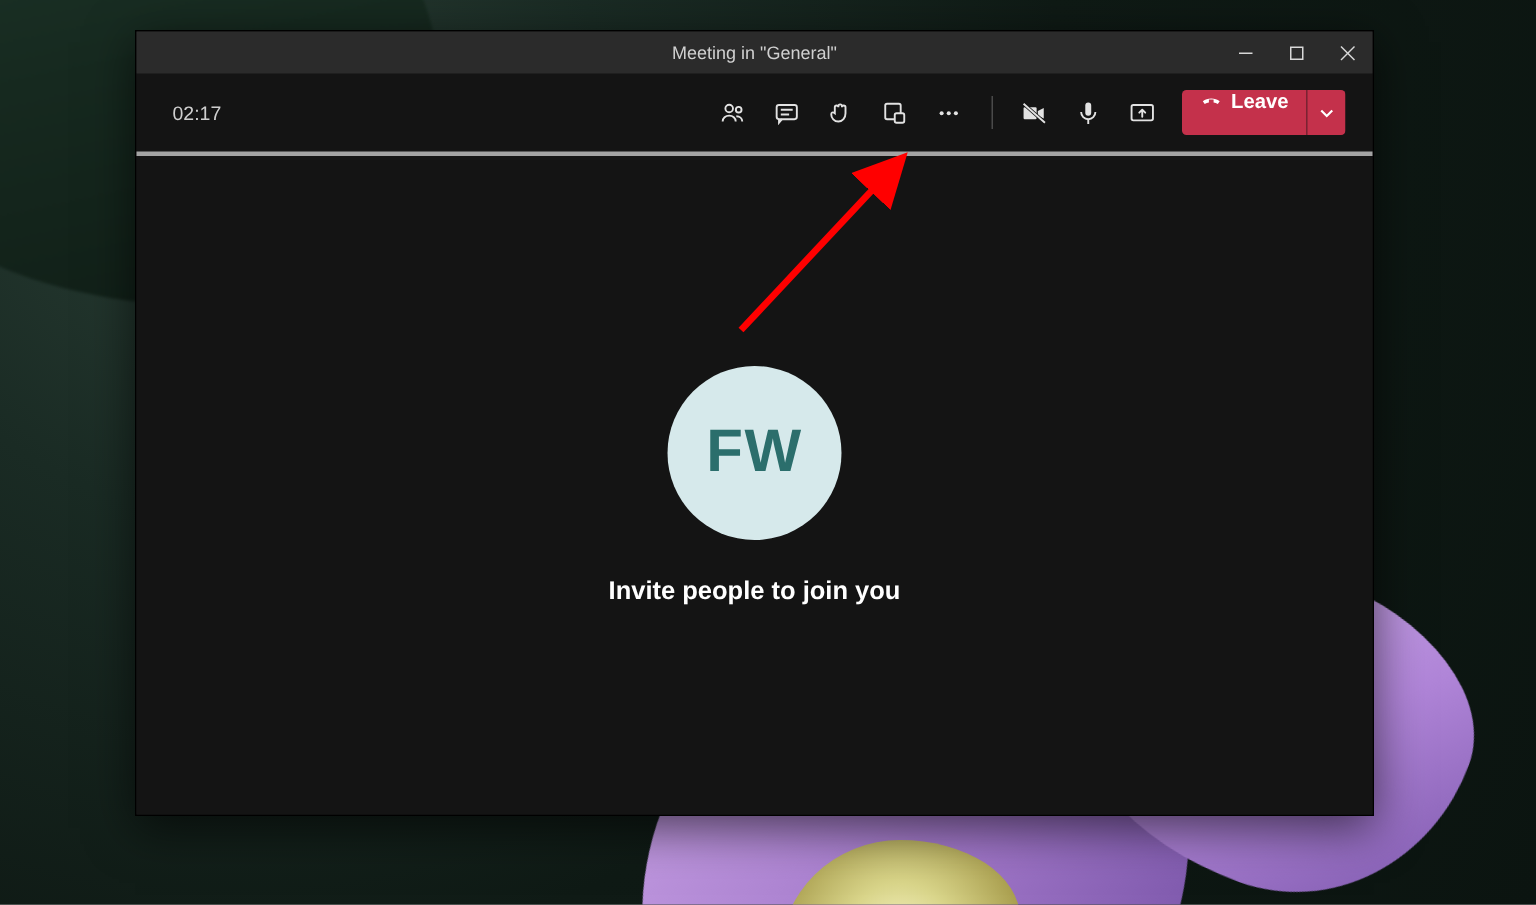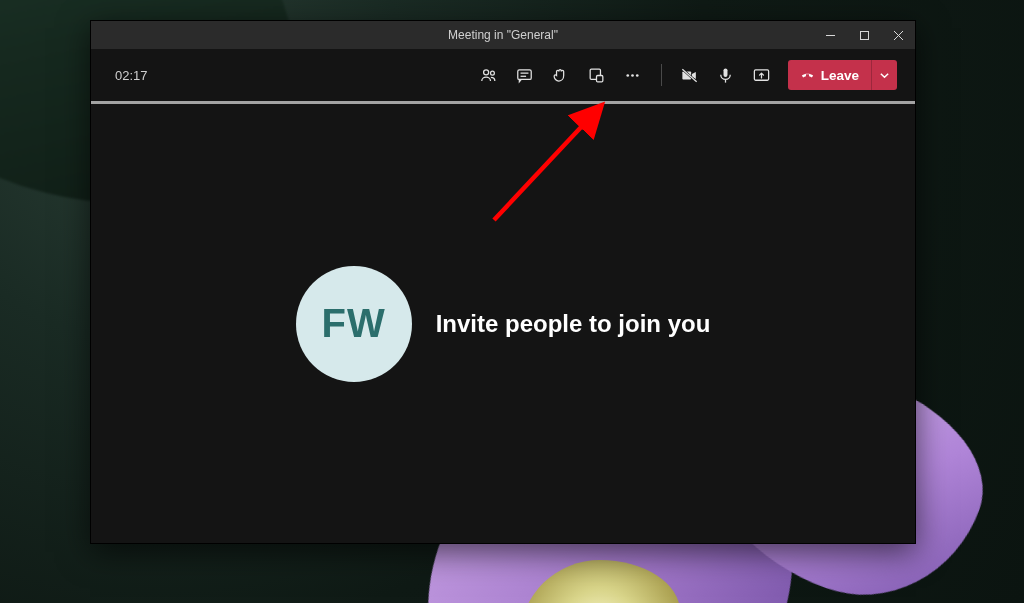--- a/index.html
+++ b/index.html
@@ -70,45 +70,45 @@
     width: 32px; height: 32px; margin: 0 2px;
     display: flex; align-items: center; justify-content: center;
     border-radius: 3px; color: #e2e2e2;
   }
   .icon-btn svg { width: 19px; height: 19px; }
   .divider { width: 1px; height: 22px; background: #4a4a4a; margin: 0 10px; }
 
   .leave-group { display: flex; margin-left: 8px; }
   .leave-btn {
     background: #c4314b; color: #fff; font-size: 13.5px; font-weight: 600;
-    height: 30px; display: flex; align-items: center; gap: 6px;
+    height: 30px; display: flex; gap: 6px;
     padding: 0 12px; border-radius: 3px 0 0 3px;
   }
   .leave-btn svg { width: 15px; height: 15px; }
   .leave-expand {
     background: #c4314b; color: #fff; height: 30px; width: 26px;
     display: flex; align-items: center; justify-content: center;
     border-left: 1px solid rgba(0,0,0,0.2);
     border-radius: 0 3px 3px 0;
   }
   .leave-expand svg { width: 11px; height: 11px; }
 
   
   .meeting-body {
     flex: 1; background: #141414;
-    display: flex; align-items: center; justify-content: center;
+    display: flex; flex-direction: column; align-items: center; justify-content: center;
     gap: 24px;
   }
   .avatar {
     width: 116px; height: 116px; border-radius: 50%;
     background: #d6e9eb;
     display: flex; align-items: center; justify-content: center;
     color: #2b6e6c; font-size: 40px; font-weight: 600; letter-spacing: 1px;
   }
-  .invite-text { color: #fff; font-size: 24px; font-weight: 700; }
+  .invite-text { color: #fff; font-size: 17px; font-weight: 700; }
 
   
   .arrow-annotation {
     position: absolute;
     left: 484px; top: 100px;
     width: 130px; height: 130px;
     pointer-events: none;
   }
   .arrow-annotation svg { width: 100%; height: 100%; overflow: visible; }
 </style>

